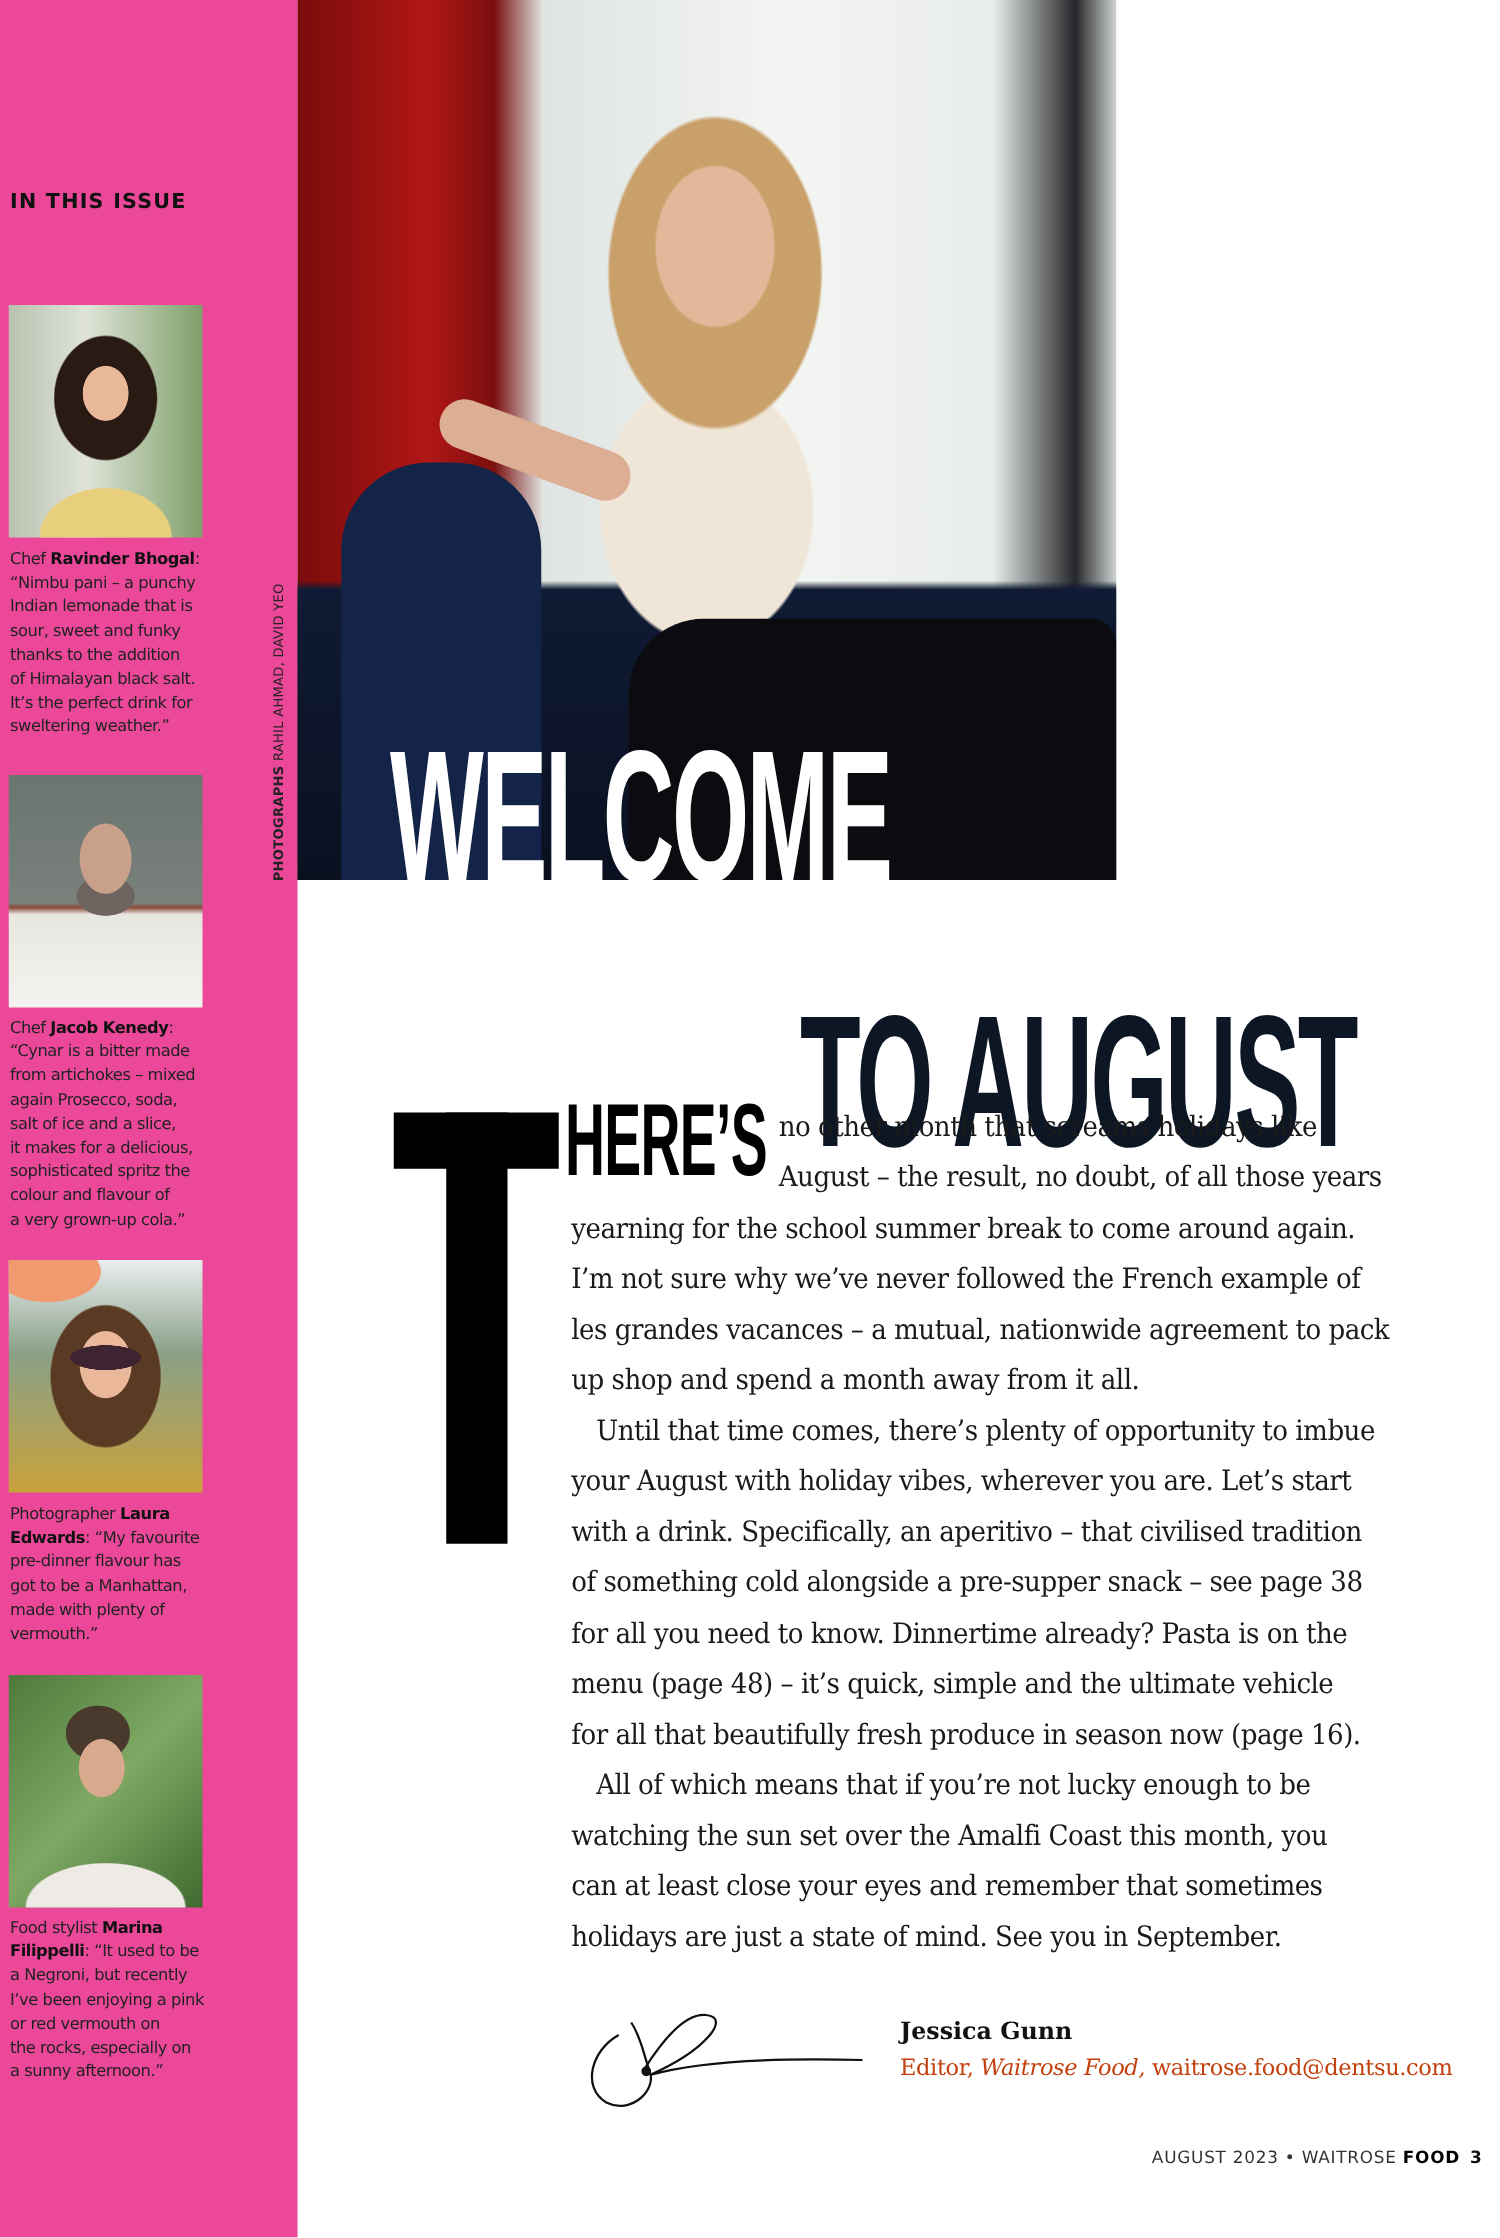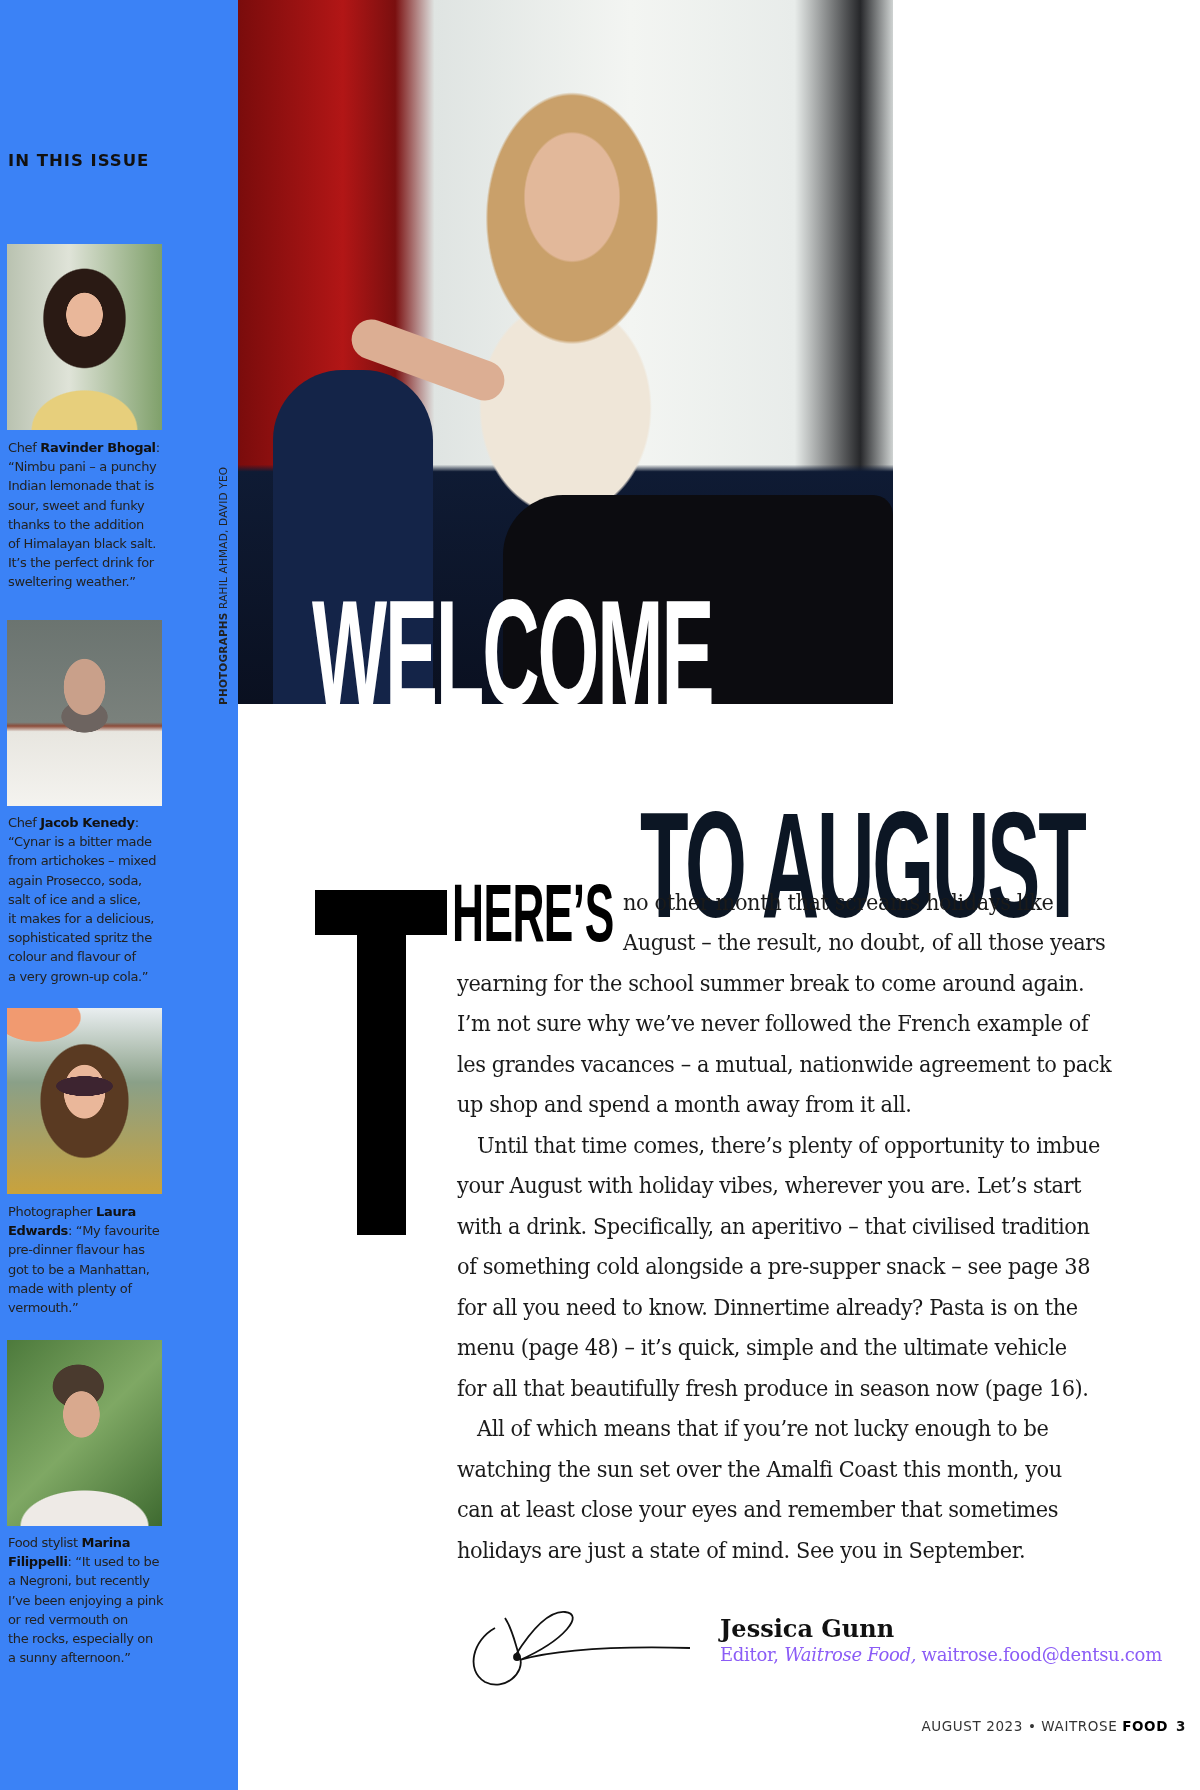--- a/index.html
+++ b/index.html
@@ -1,20 +1,20 @@
 <!DOCTYPE html>
 <html><head>
 <meta charset="utf-8">
 <style>
   * { margin:0; padding:0; box-sizing:border-box; }
   html, body { width:1200px; height:1790px; background:#ffffff; overflow:hidden; }
   body { position:relative; font-family:"DejaVu Serif", serif; color:#1a1a1a; }
 
   
-  .sidebar { position:absolute; left:0; top:0; width:238px; height:1790px; background:#3b82f6; }
+  .sidebar { position:absolute; left:0; top:0; width:238px; height:1790px; background:#ec4899; }
   .sb-heading { position:absolute; left:8px; top:151px; font-family:"DejaVu Sans", sans-serif; font-weight:bold; font-size:16.5px; letter-spacing:1px; color:#111; }
   .sb-intro { position:absolute; left:8px; top:173px; width:175px; font-family:"DejaVu Sans", sans-serif; font-style:italic; font-size:13.2px; line-height:19px; color:#222; letter-spacing:-0.3px; }
   .sb-photo { position:absolute; left:7px; width:155px; height:186px; overflow:hidden; }
   .sb-caption { position:absolute; left:8px; width:160px; font-family:"DejaVu Sans", sans-serif; font-size:13px; line-height:19.2px; color:#222; letter-spacing:-0.35px; }
   .sb-caption b { font-weight:bold; color:#111; }
   .credit { position:absolute; left:217px; top:705px; transform-origin:0 0; transform:rotate(-90deg); white-space:nowrap; font-family:"DejaVu Sans", sans-serif; font-size:10.5px; letter-spacing:0.2px; color:#222; }
   .credit b { font-weight:bold; }
 
   
   .p1 { top:244px; background:
@@ -59,22 +59,22 @@
   .dropcap-t { position:absolute; left:315px; top:890px; width:132px; height:345px; }
   .dropcap-t .bar { position:absolute; left:0; top:0; width:132px; height:45px; background:#000; }
   .dropcap-t .stem { position:absolute; left:42px; top:0; width:49px; height:345px; background:#000; }
   .heres { position:absolute; left:452px; top:872px; font-family:"Liberation Sans", sans-serif; font-weight:bold; font-size:82px; line-height:82px; color:#000; transform-origin:0 0; transform:scaleX(0.54); white-space:nowrap; letter-spacing:-1px; }
 
   
   .body-line { position:absolute; font-family:"DejaVu Serif", serif; font-size:22.5px; line-height:40px; color:#1a1a1a; white-space:nowrap; letter-spacing:-0.45px; transform-origin:0 0; transform:scaleX(0.93); }
 
   
   .signature { position:absolute; left:465px; top:1600px; width:230px; height:90px; }
-  .sign-name { position:absolute; left:720px; top:1614px; font-family:"DejaVu Serif", serif; font-weight:bold; font-size:24px; color:#111; }
-  .sign-role { position:absolute; left:720px; top:1644px; font-family:"DejaVu Serif", serif; font-size:18px; color:#8b5cf6; white-space:nowrap; letter-spacing:-0.3px; }
+  .sign-name { position:absolute; left:720px; top:1614px; font-family:"DejaVu Serif", serif; font-weight:bold; font-size:19px; color:#111; }
+  .sign-role { position:absolute; left:720px; top:1644px; font-family:"DejaVu Serif", serif; font-size:18px; color:#c2410c; white-space:nowrap; letter-spacing:-0.3px; }
   .sign-role i { font-style:italic; }
 
   
   .folio { position:absolute; right:14px; top:1718px; font-family:"DejaVu Sans", sans-serif; font-size:13.5px; letter-spacing:0.6px; color:#333; white-space:nowrap; }
   .folio b { font-weight:bold; color:#000000; }
   .folio .pg { font-weight:bold; margin-left:8px; color:#111; }
 </style>
 </head>
 <body>
 

